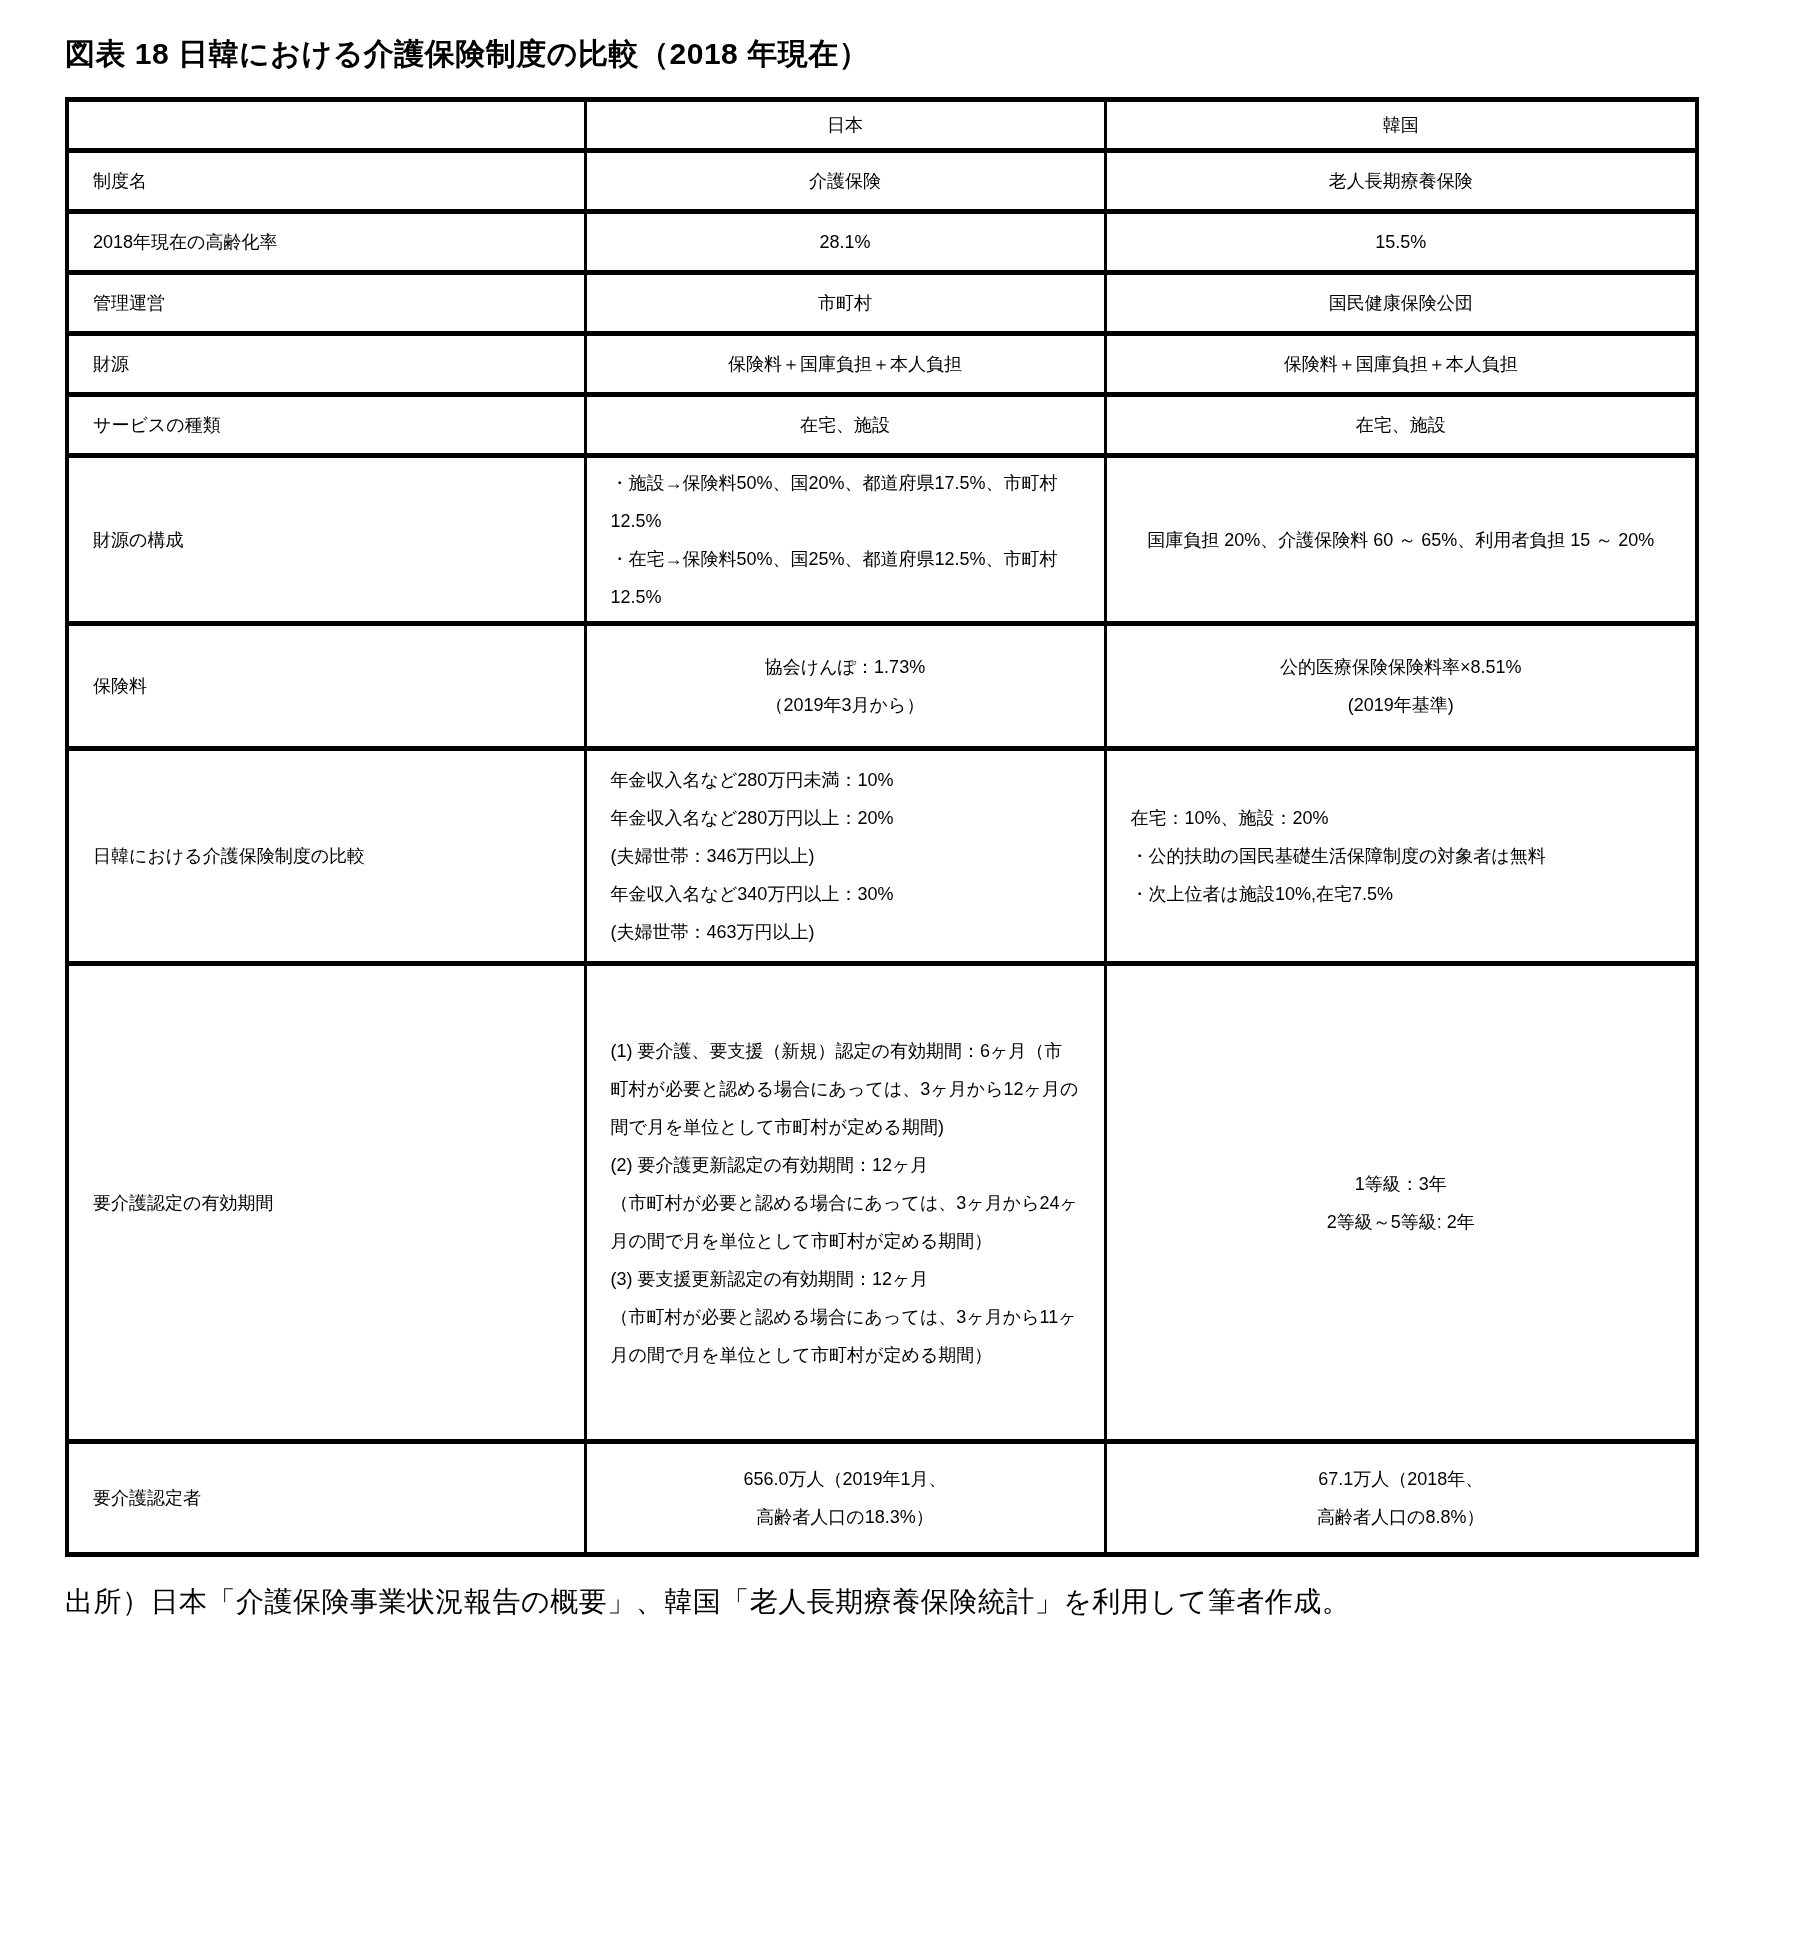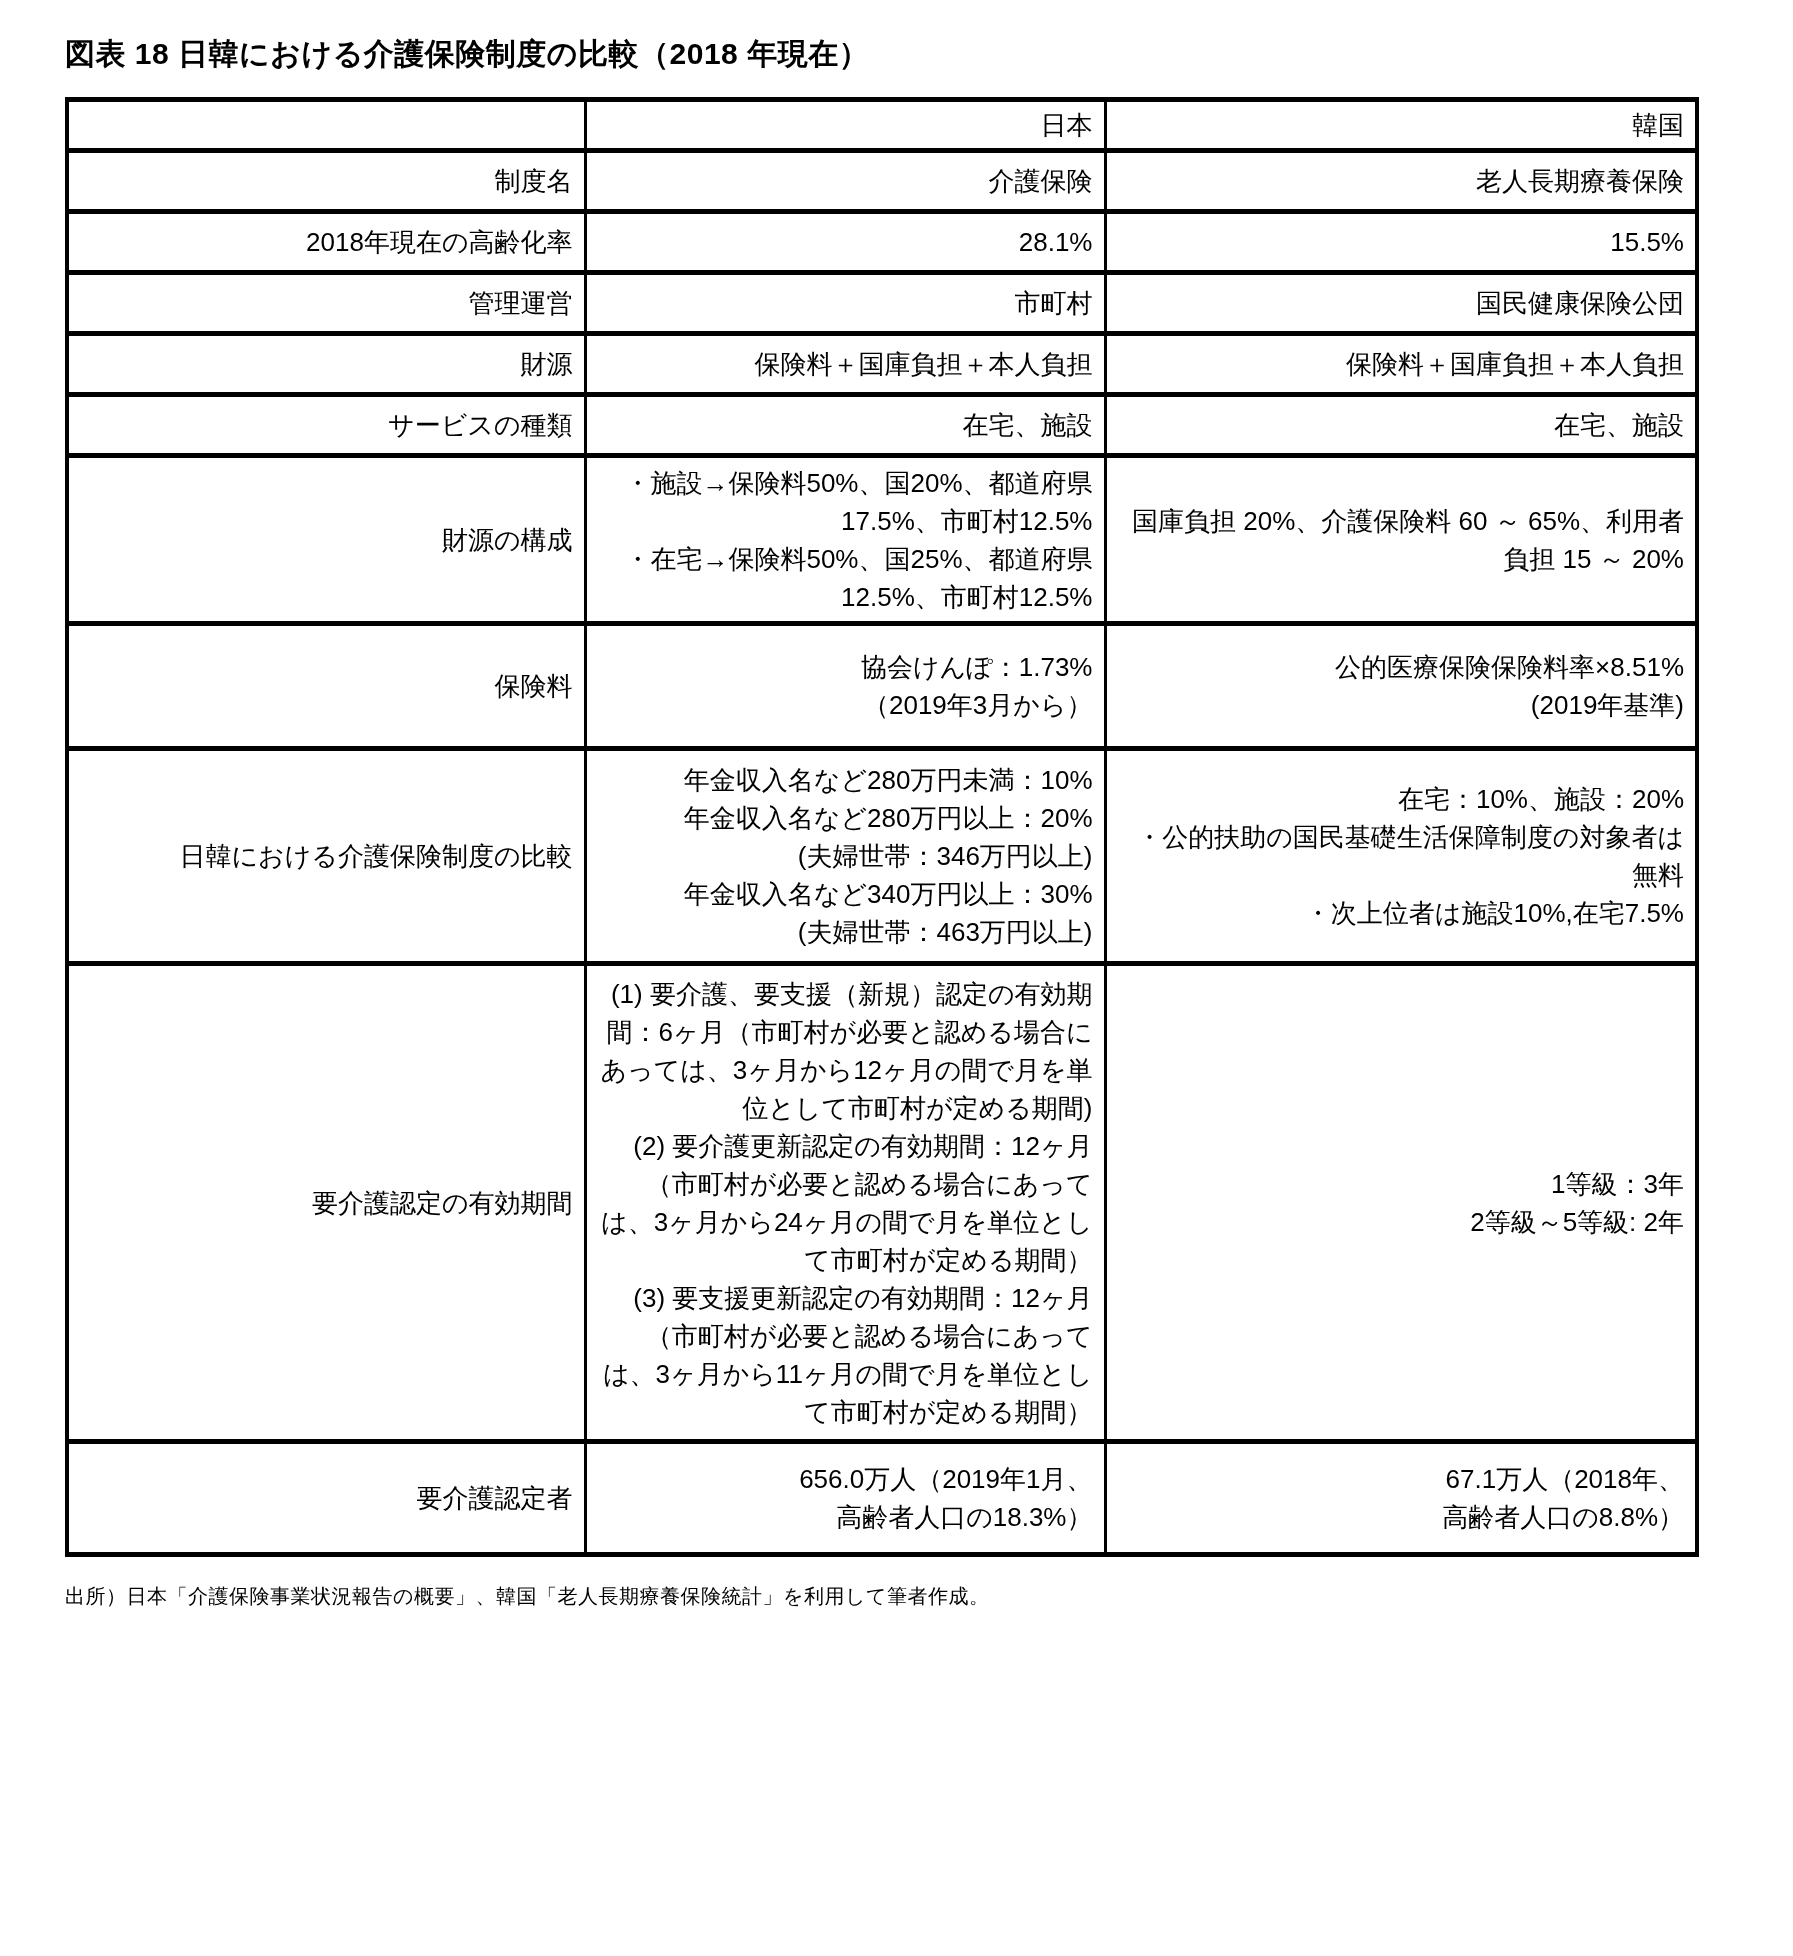--- a/index.html
+++ b/index.html
@@ -12,40 +12,39 @@
   .fig-title{
     font-size:30px;font-weight:bold;margin:8px 0 22px 0;letter-spacing:0.5px;
   }
   table.cmp{
     border-collapse:collapse;table-layout:fixed;width:1630px;
     border:4px solid #000;
   }
   table.cmp td, table.cmp th{
     border-left:3px solid #000;border-right:3px solid #000;
     border-top:5px solid #000;border-bottom:5px solid #000;
-    font-size:26px;line-height:38px;vertical-align:middle;
-    padding:4px 11px;white-space:pre-wrap;overflow:hidden;
+    font-size:18px;line-height:38px;vertical-align:middle;
+    padding:4px 24px;white-space:pre-wrap;overflow:hidden;
     font-weight:normal;
-    text-align:right;
   }
   td.lbl{text-align:left;padding-left:12px;}
   td.c, th.c{text-align:center;}
   td.l{text-align:left;}
   th.c{font-weight:bold;font-size:27px;}
   tr.r-head{height:48px;}
   tr.r-sm{height:61px;}
   tr.r-zaigen{height:168px;}
   tr.r-hiho{height:105px;}
   tr.r-hoken{height:125px;}
   tr.r-jiko{height:215px;}
   tr.r-tokyu{height:97px;}
   tr.r-yuko{height:478px;}
   tr.r-nintei{height:113px;}
   .source{
-    font-size:20px;margin:26px 0 0 0;letter-spacing:0.5px;
+    font-size:28px;margin:26px 0 0 0;letter-spacing:0.5px;
   }
 </style>
 </head>
 <body>
 
 <div class="page">
 
   <h1 class="fig-title">図表 18 日韓における介護保険制度の比較（2018 年現在）</h1>
 
   <table class="cmp">

